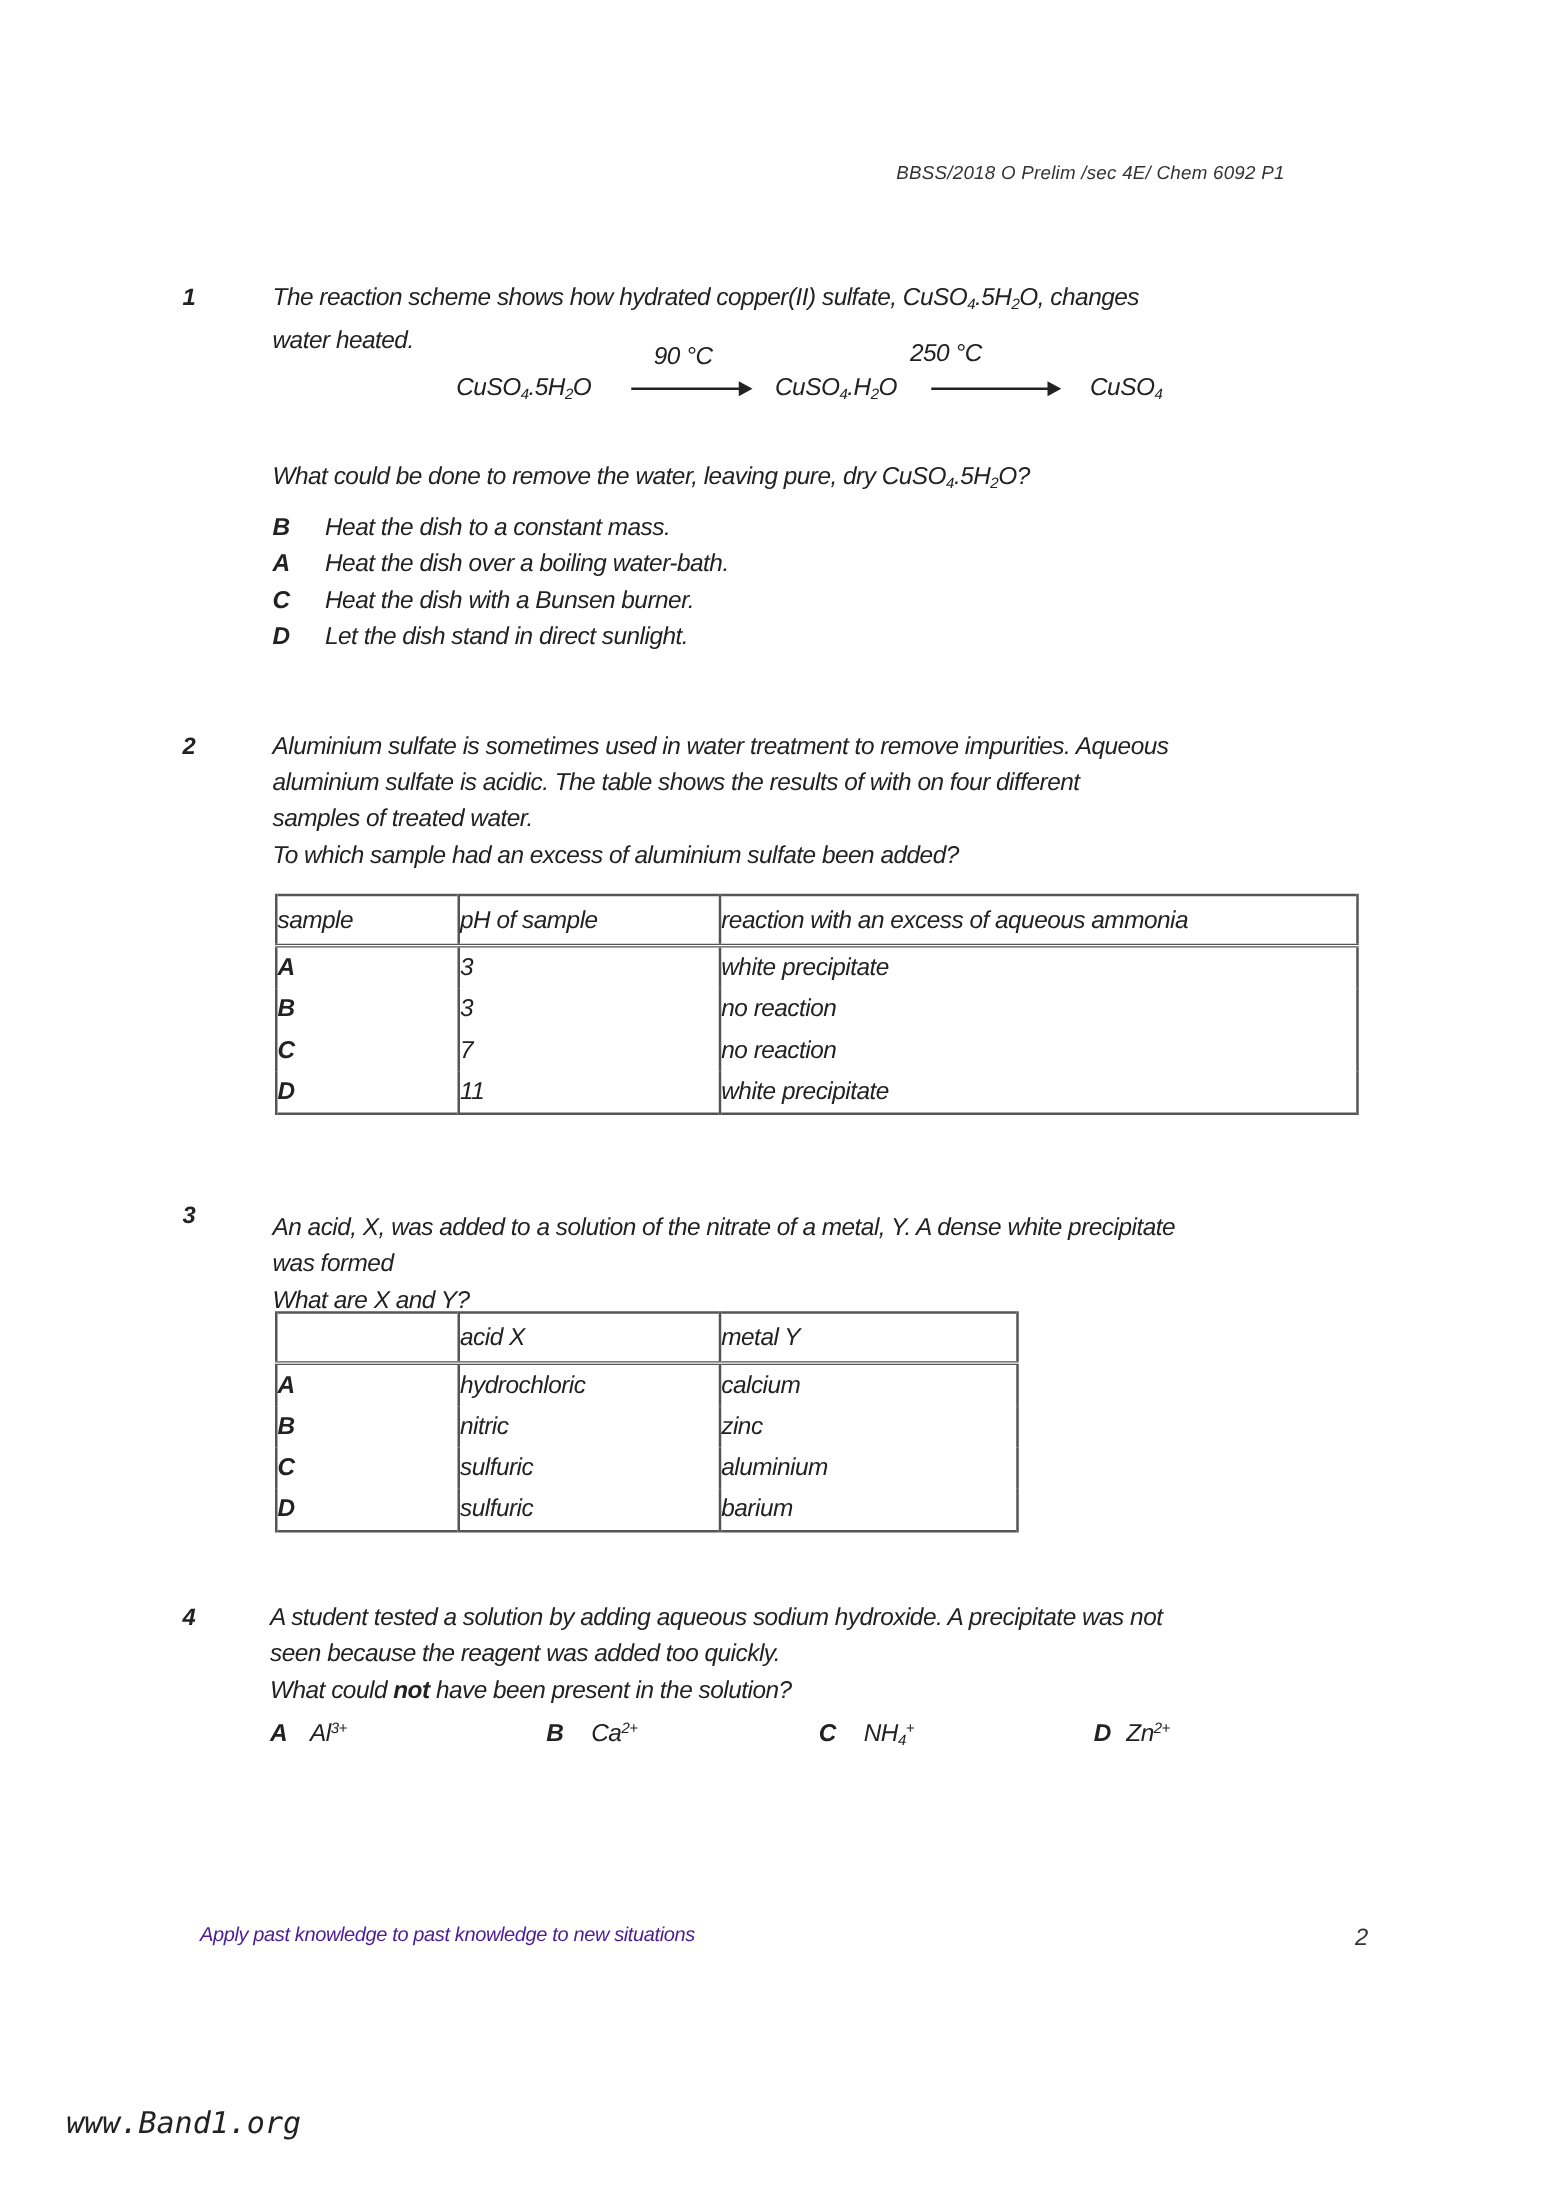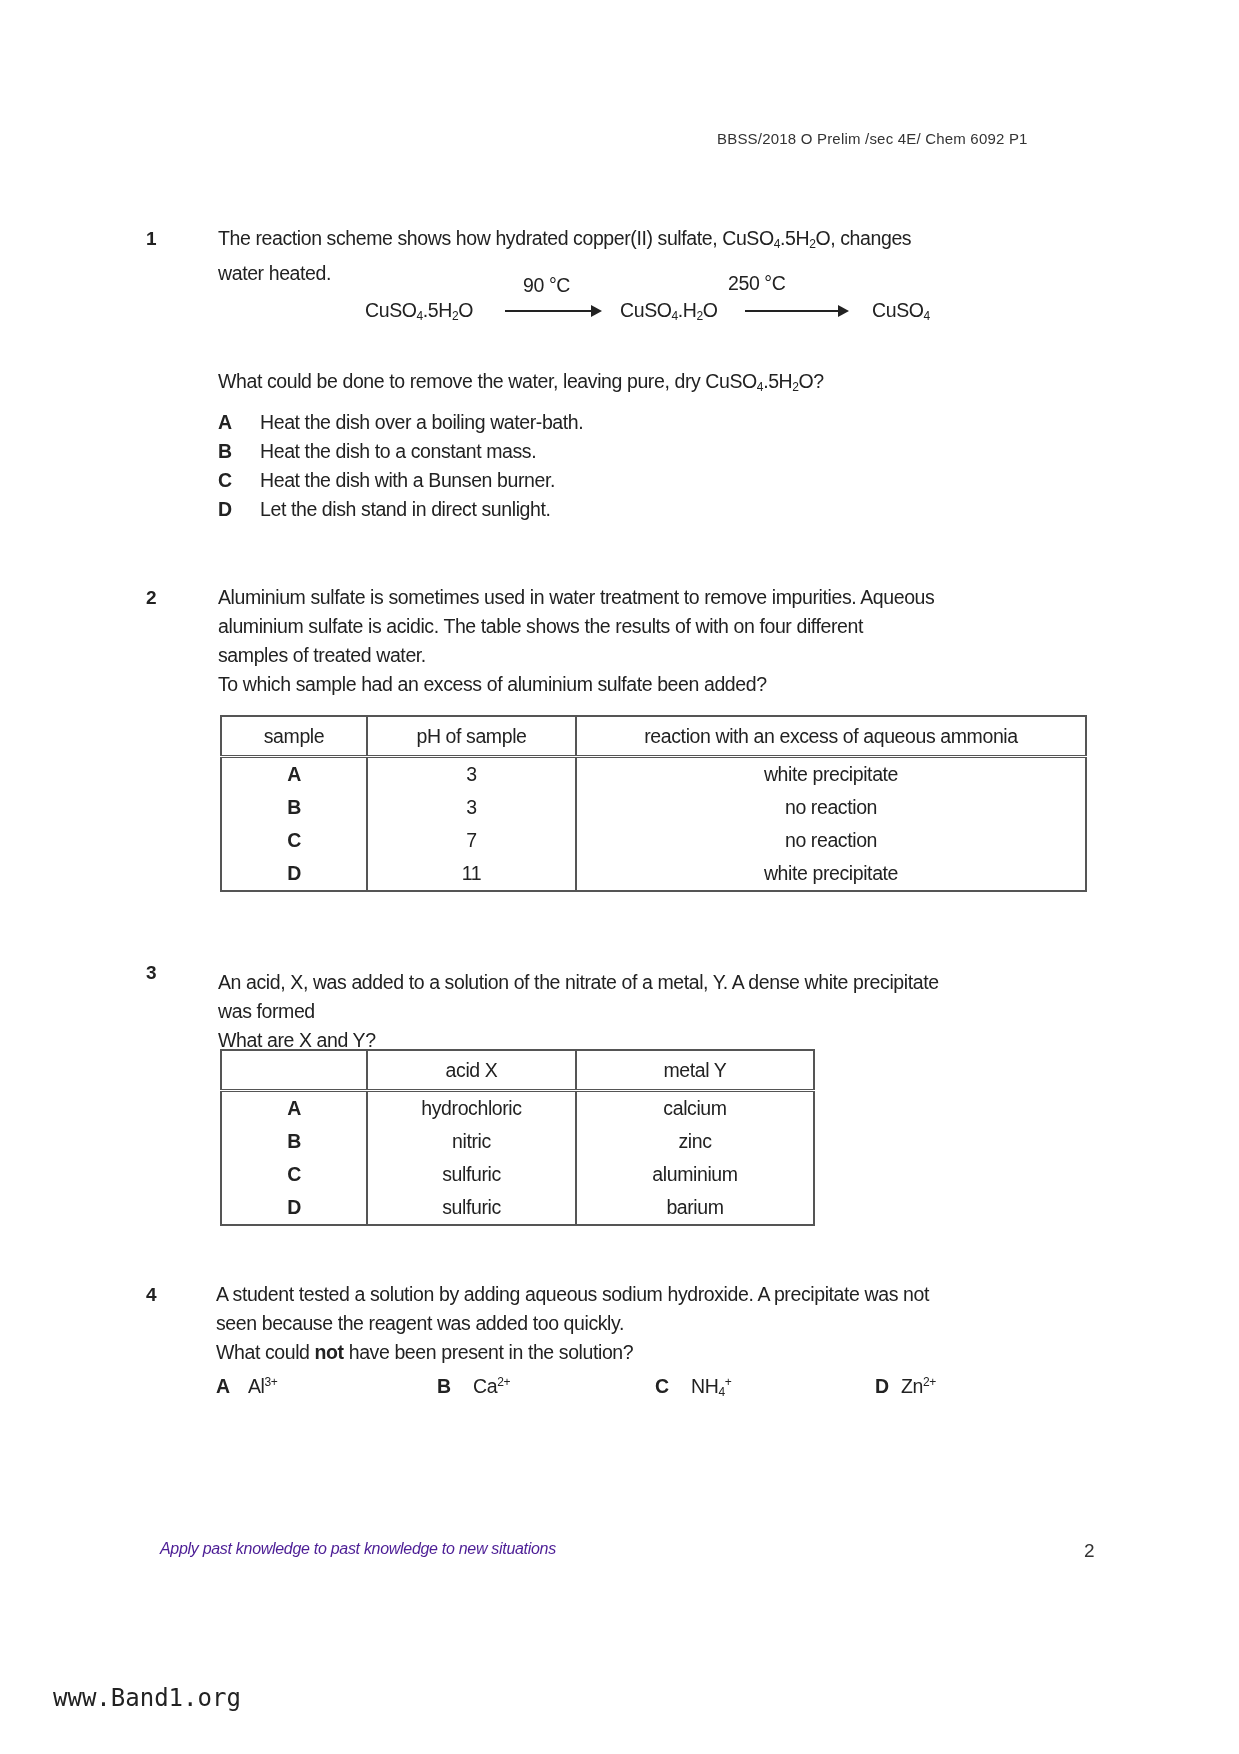--- a/index.html
+++ b/index.html
@@ -1,32 +1,32 @@
 <!DOCTYPE html>
 <html><head>
 <meta charset="utf-8">
 <style>
   html, body { margin:0; padding:0; background:#ffffff; }
   body { width:1239px; height:1754px; position:relative; overflow:hidden;
          font-family:"Liberation Sans", sans-serif; color:#222; }
-  .abs { position:absolute; }
+  .abs { position:absolute;font-style:italic; }
   .header { left:717px; top:130px; font-size:15px; color:#333; letter-spacing:0.2px; }
   .qnum { font-weight:bold; font-size:19px; }
   .qtext { font-size:19.5px; line-height:29px; color:#222; letter-spacing:-0.4px; }
   .opt { font-size:19.5px; line-height:29px; letter-spacing:-0.4px; }
   .opt .letter { display:inline-block; width:42px; font-weight:bold; }
   sub, sup { font-size:12px; }
   sub { vertical-align:-3px; } sup { vertical-align:7px; }
   .scheme { font-size:19.5px; letter-spacing:-0.4px;text-align:center; }
   .arrow { position:absolute; height:2px; background:#222; }
   .arrow::after { content:""; position:absolute; right:-2px; top:-5px;
     border-left:11px solid #222; border-top:6px solid transparent; border-bottom:6px solid transparent; }
   table.qt { border-collapse:collapse; font-size:19.5px; letter-spacing:-0.4px; }
   table.qt td, table.qt th { border-left:2px solid #555; border-right:2px solid #555;
-     text-align:center; font-weight:normal; padding:0; height:33px; }
+     text-align:left; font-weight:normal; padding:0; height:33px; }
   table.qt { border:2px solid #555; }
   table.qt thead th { border-bottom:3px double #555; height:38px; }
   table.qt td.lbl { font-weight:bold; }
   .footer-left { left:160px; top:1540px; font-size:16px; font-style:italic; color:#4c1d95; letter-spacing:-0.3px; }
   .footer-right { left:1084px; top:1540px; font-size:19px; color:#333; }
   .watermark { left:53px; top:1684px; font-family:"DejaVu Sans Mono", monospace; font-size:24px; color:#222; }
 </style>
 </head>
 <body>
 
@@ -54,22 +54,22 @@
       <span>CuSO</span><sub>4</sub>
     </div>
   </div>
 
   <div class="abs qtext" style="left:218px; top:338px;">
     <br>
     <span>What could be done to remove the water, leaving pure, dry CuSO</span><sub>4</sub><span>.5H</span><sub>2</sub><span>O?</span>
   </div>
 
   <div class="abs opt" style="left:218px; top:408px;">
+    <div><span class="letter">B</span><span>Heat the dish to a constant mass.</span></div>
     <div><span class="letter">A</span><span>Heat the dish over a boiling water-bath.</span></div>
-    <div><span class="letter">B</span><span>Heat the dish to a constant mass.</span></div>
     <div><span class="letter">C</span><span>Heat the dish with a Bunsen burner.</span></div>
     <div><span class="letter">D</span><span>Let the dish stand in direct sunlight.</span></div>
   </div>
 </div>
 
 <div>
   <div class="abs qnum" style="left:146px; top:587px;">2</div>
   <div class="abs qtext" style="left:218px; top:583px;">
     <span>Aluminium sulfate is sometimes used in water treatment to remove impurities.  Aqueous</span><br>
     <span>aluminium sulfate is acidic.  The table shows the results of with on four different</span><br>

